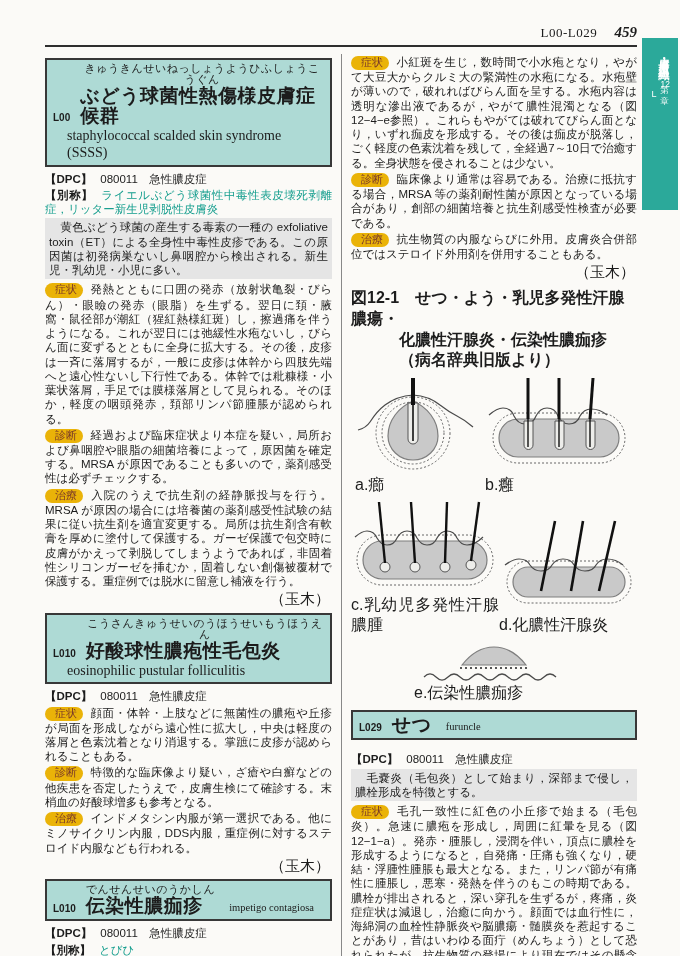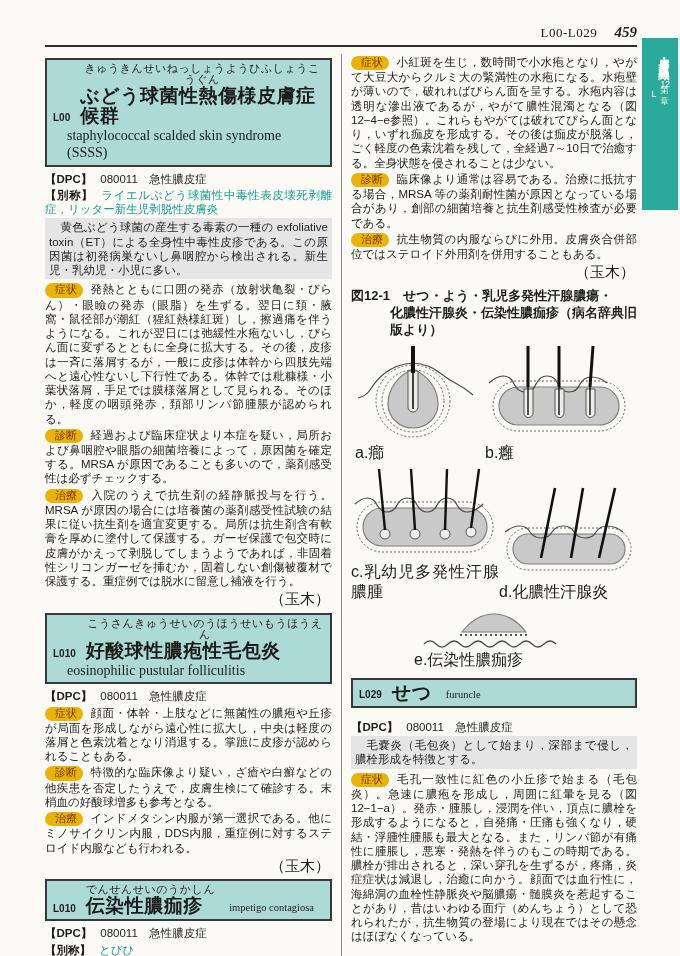--- a/index.html
+++ b/index.html
@@ -50,21 +50,21 @@
   .sumbox{background:#e5e5e5;padding:2px 4px;margin:0 0 3px 0;}
   .sumbox p{text-indent:1em;margin:0;}
 
   
   .badge{display:inline-block;background:#eab308;color:#7b3a28;font-weight:normal;font-size:11px;
          border-radius:8px;padding:0 6px 1px 10px;margin-right:7px;line-height:1.2;}
   .bpara{margin:1px 0 2px 0;}
 
   
   .figure{margin:6px 0 4px 0;}
-  .figcap{font-weight:bold;font-size:13px;line-height:1.3;margin-bottom:4px;}
+  .figcap{font-weight:bold;font-size:16px;line-height:1.3;margin-bottom:4px;}
   .figcap .l2{display:block;margin-left:3em;}
   .figrow{display:flex;justify-content:space-around;align-items:flex-end;}
   .figcell{text-align:center;}
   .figlabel{font-size:16px;margin:0 0 4px 0;}
   svg{display:block;margin:0 auto;}
 
   .spacer6{height:6px;}
 </style>
 </head>
 <body>

